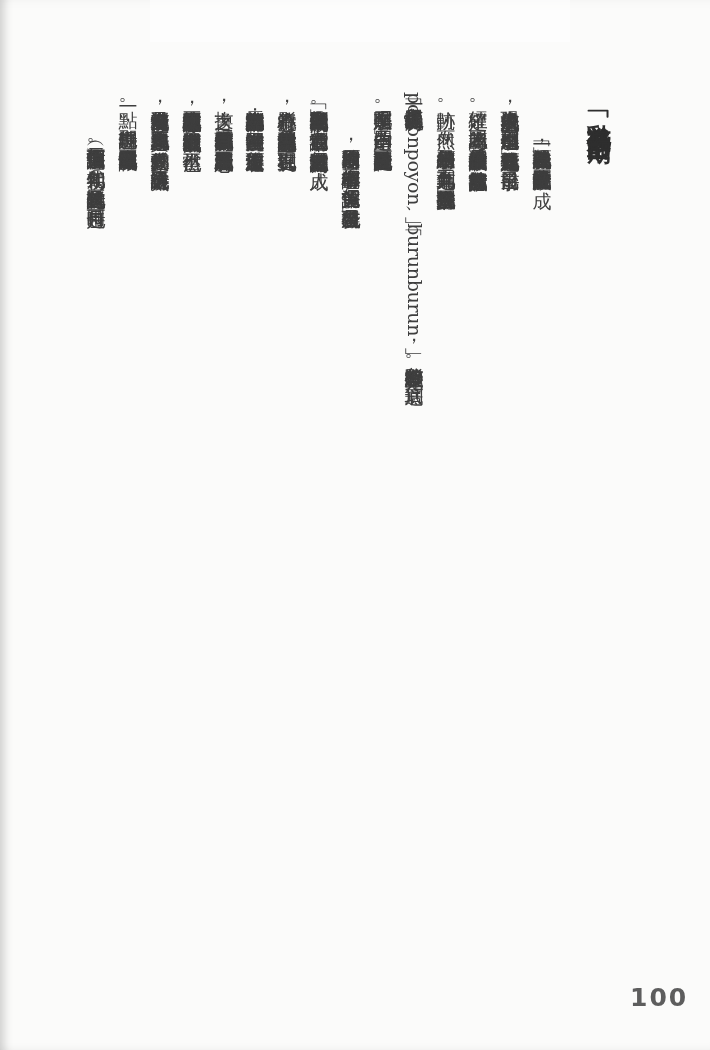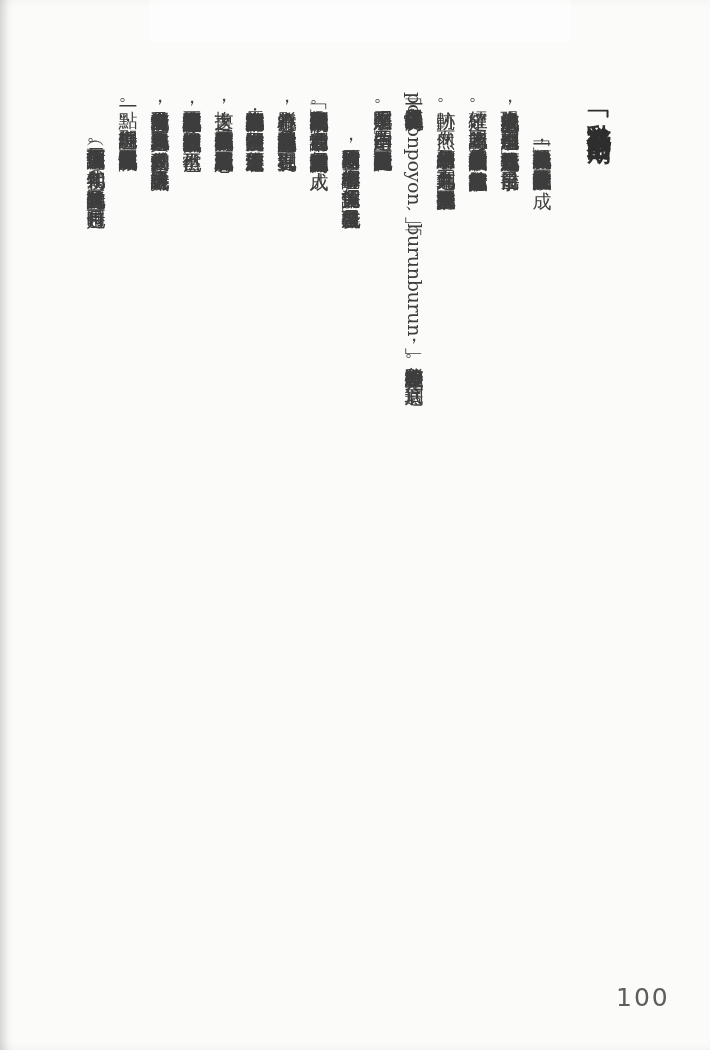--- a/index.html
+++ b/index.html
@@ -53,25 +53,25 @@
     font-size: 19px;
     line-height: 21px;
     letter-spacing: 0.1px;
     color: #3e3e3e;
   }
   .col.indent { padding-top: 38px; }
   .col.tight  { letter-spacing: -0.3px; }
 
   .pagenum {
     position: absolute;
-    left: 616px;
+    left: 630px;
     top: 983px;
     font-family: "DejaVu Sans", "Liberation Sans", sans-serif;
     font-size: 25px;
-    font-weight: normal;
+    font-weight: bold;
     letter-spacing: 2px;
     color: #5d5d5d;
   }
 </style>
 </head>
 <body>
 
 <div class="page" style="background: rgb(251, 251, 250);">
   <div class="title v" style="color: rgb(46, 46, 46);">「乳首殘像」的空白期</div>
 

